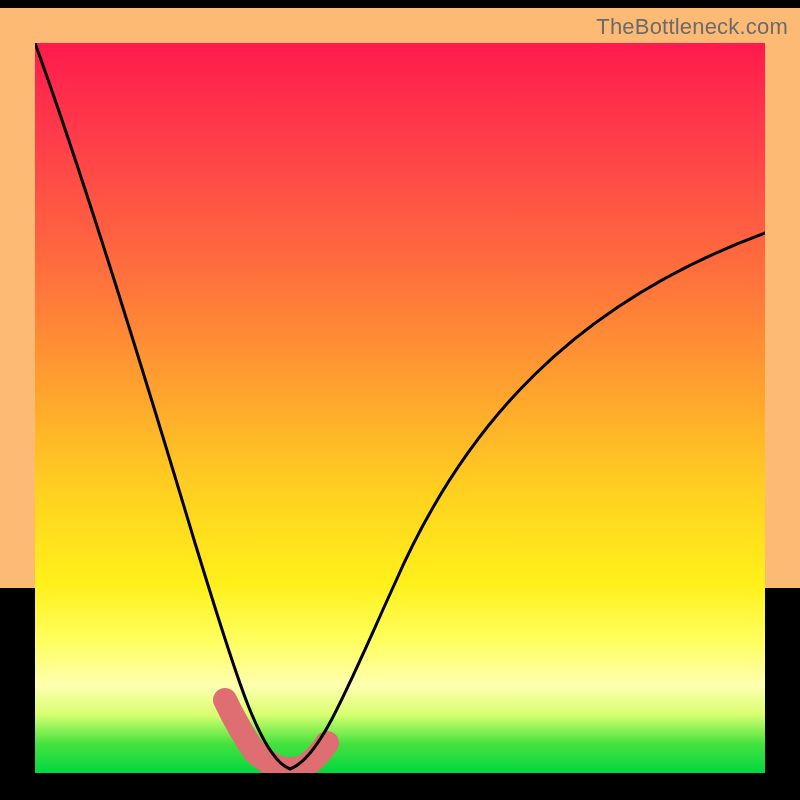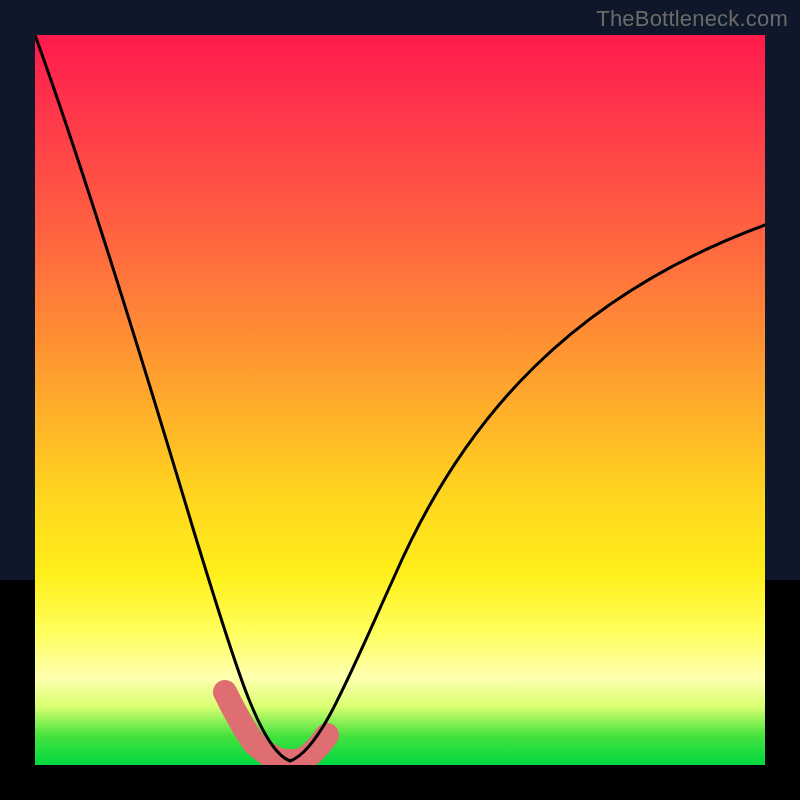--- a/index.html
+++ b/index.html
@@ -6,24 +6,24 @@
     margin: 0;
     padding: 0;
     width: 800px;
     height: 800px;
     background: #000;
     overflow: hidden;
   }
   .frame {
     position: absolute;
     left: 0;
-    top: 0;
+    top: 8px;
     width: 800px;
     height: 580px;
-    background: #0f172a;
+    background: #fdba74;
   }
   .plot {
     position: absolute;
     left: 35px;
     top: 35px;
     width: 730px;
     height: 730px;
     
     background: linear-gradient(
       to bottom,

